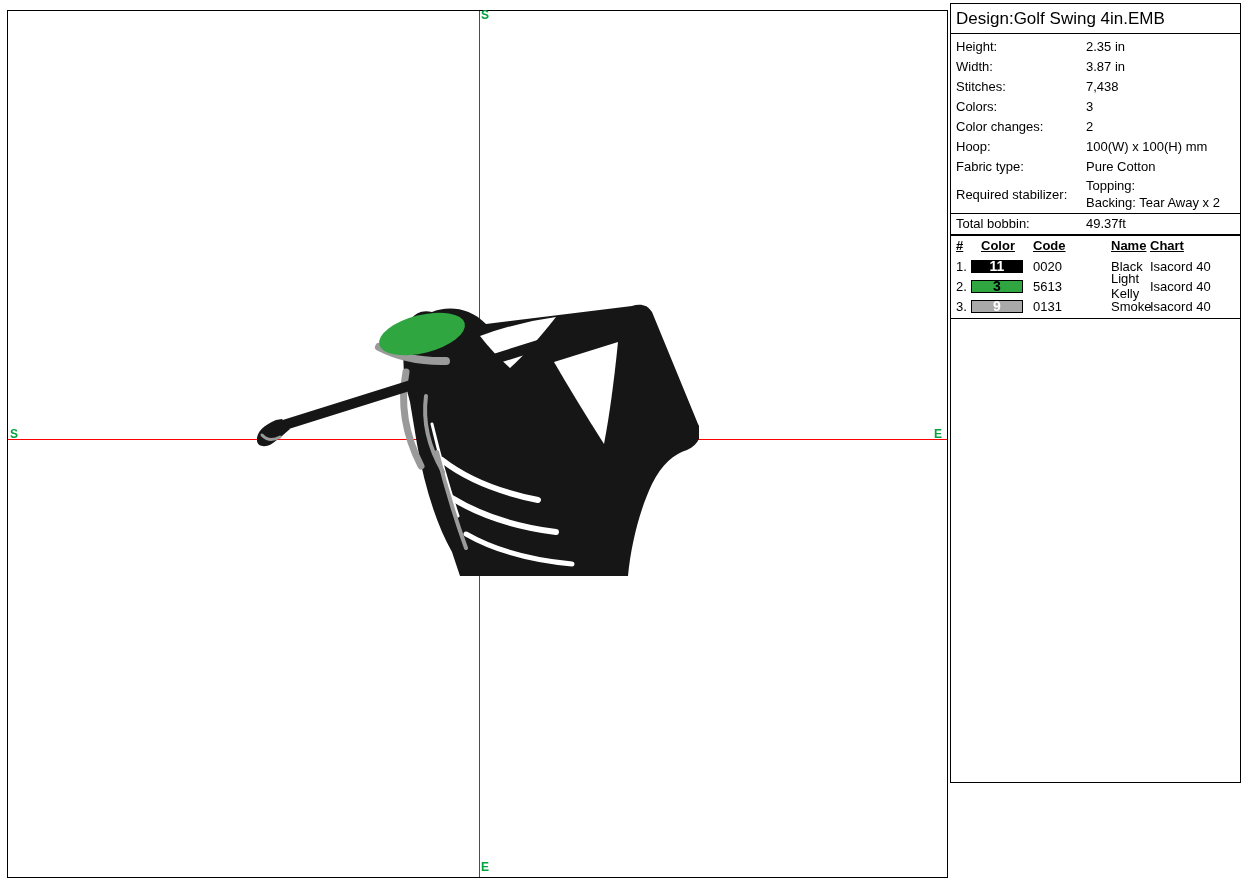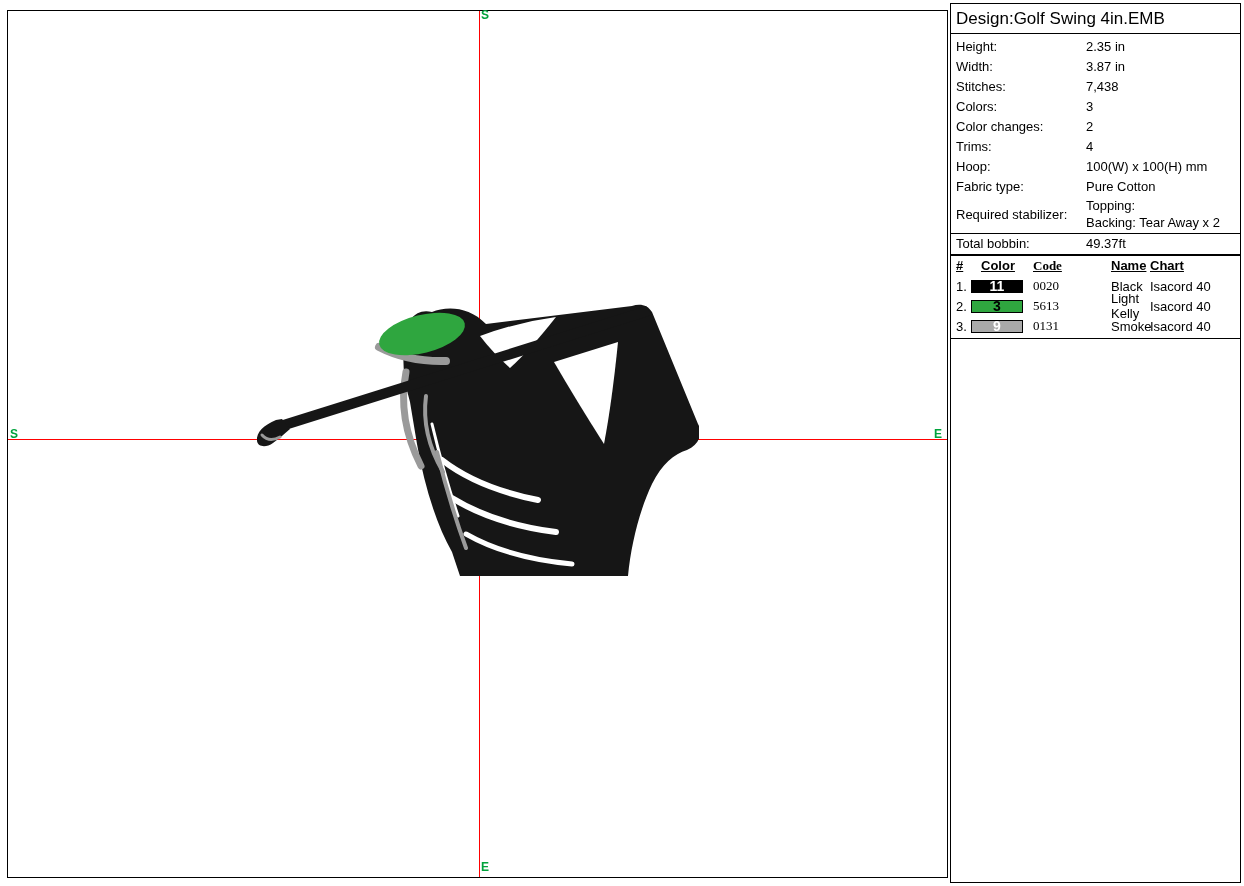--- a/index.html
+++ b/index.html
@@ -18,39 +18,39 @@
   .guide-h { position:absolute; top:428px; left:0; right:0; height:1px; background:#ff0000; }
   .axis { position:absolute; color:#00a33c; font-size:12px; font-weight:bold; line-height:12px; }
   .axis-top    { left:473px; top:-2px; }
   .axis-left   { left:2px;   top:417px; }
   .axis-right  { right:5px;  top:417px; }
   .axis-bottom { left:473px; bottom:4px; }
   .golfer { position:absolute; left:246px; top:293px; }
 
   
   .panel {
-    position:absolute; left:950px; top:3px; width:291px; height:880px;
+    position:absolute; left:950px; top:3px; width:291px; height:780px;
     border:1px solid #000; background:#fff; font-size:13px;
   }
   .panel-title { font-size:17px; padding:5px 5px 4px 5px; white-space:nowrap; }
   .divider { border-top:1px solid #000; height:0; }
   .props { padding-top:3px; }
   .prow { display:flex; line-height:20px; padding:0 5px; }
   .plabel { flex:0 0 130px; }
   .pvalue { flex:1; white-space:nowrap; }
   .prow-tall { align-items:center; padding-bottom:2px; }
   .prow-tall .plabel { line-height:17px; }
   .pvalue-multi span { display:block; line-height:17px; }
   .seq-heading { line-height:20px; padding:0 5px; }
   .seq-table { padding:0 5px 2px 5px; }
   .seq-head { display:flex; font-weight:bold; line-height:20px; }
   .seq-head span { text-decoration:underline; }
   .c1 { width:15px; flex:none; }
   .c2 { width:62px; flex:none; }
-  .c3 { width:42px; flex:none;font-family:Liberation Serif, serif; }
+  .c3 { width:42px; flex:none; }
   .c4 { width:75px; flex:none;padding-left:36px; }
   .c5 { flex:1; }
   .seq-head .c2 { padding-left:10px; }
   .seq-row { display:flex; align-items:center; height:20px; }
   .swatch {
     display:block; width:52px; height:13px; border:1px solid #000;
     font-size:14px; line-height:11px; text-align:center; font-weight:bold;
   }
 </style>
 </head>
@@ -117,24 +117,20 @@
       </div>
       <div class="prow">
         <span class="plabel">Colors:</span>
         <span class="pvalue">3</span>
       </div>
       <div class="prow">
         <span class="plabel">Color changes:</span>
         <span class="pvalue">2</span>
       </div>
       <div class="prow">
-        <span class="plabel">Trims:</span>
-        <span class="pvalue">4</span>
-      </div>
-      <div class="prow">
         <span class="plabel">Hoop:</span>
         <span class="pvalue">100(W) x 100(H) mm</span>
       </div>
       <div class="prow">
         <span class="plabel">Fabric type:</span>
         <span class="pvalue">Pure Cotton</span>
       </div>
       <div class="prow prow-tall">
         <span class="plabel">Required stabilizer:</span>
         <span class="pvalue pvalue-multi">

